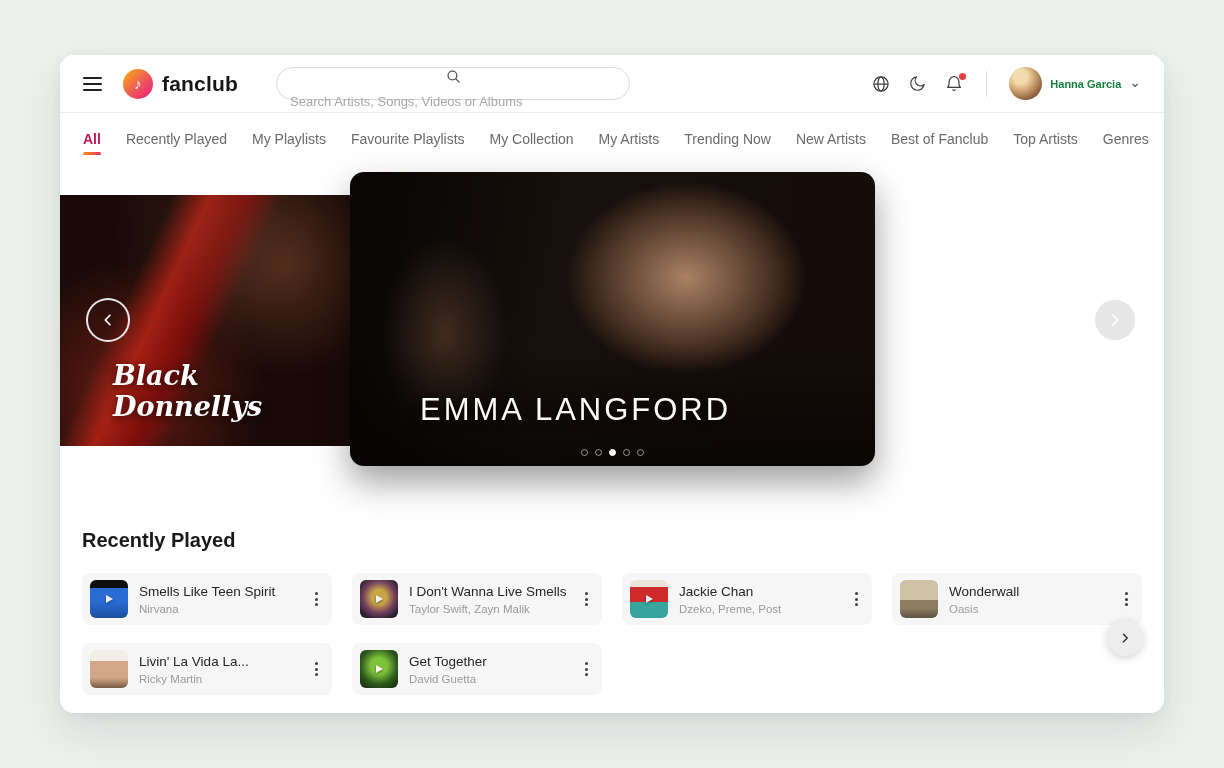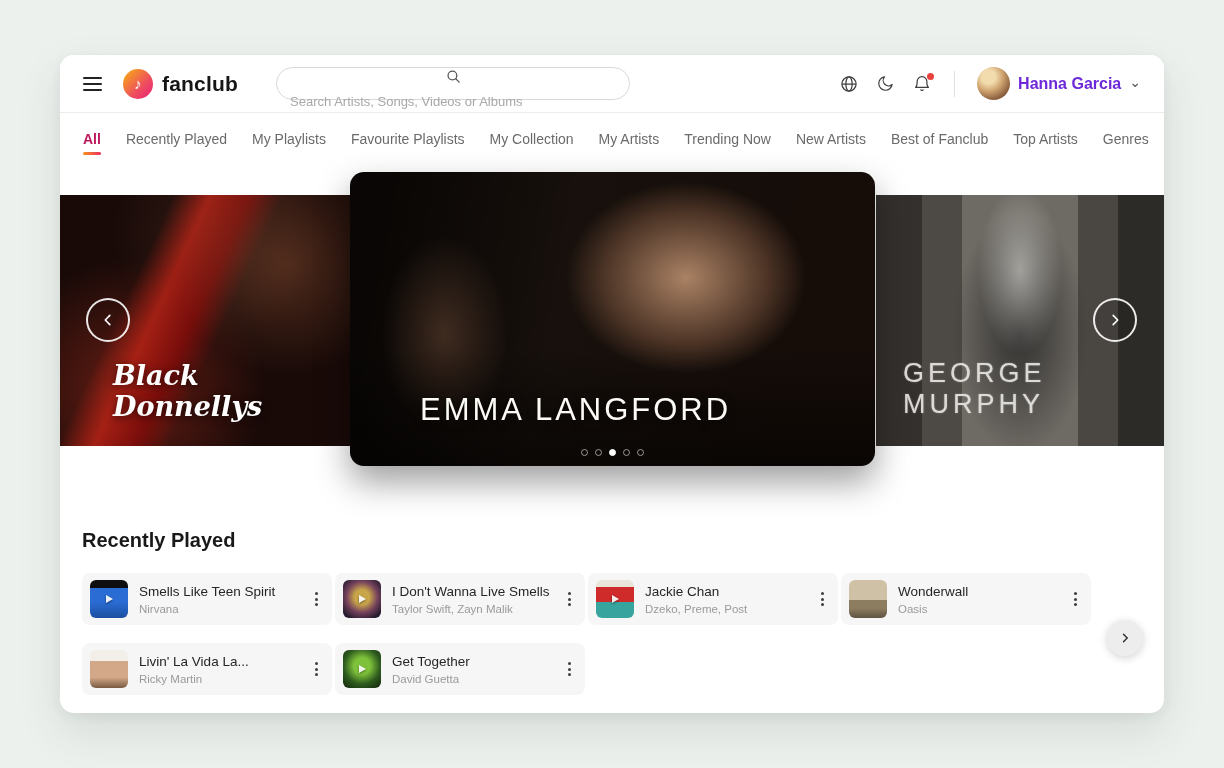--- a/index.html
+++ b/index.html
@@ -34,21 +34,21 @@
   .search input { border:none; outline:none; width:100%; font-size:13px; color:#333; background:transparent; font-family:inherit;}
   .search input::placeholder { color:#a8a8a8; }
   .hdr-right { margin-left:auto; display:flex; align-items:center; gap:17px; }
   .icon-btn { cursor:pointer; display:grid; place-items:center; position:relative; }
   .vdiv { width:1px; height:26px; background:#e0e0e0; margin:0 5px; }
   .avatar {
     width:33px; height:33px; border-radius:50%; flex:none; cursor:pointer;
     background:radial-gradient(circle at 35% 30%, #f2dcae 0 22%, #cfa470 45%, #8f6340 72%, #6a452c);
   }
   .user { display:flex; align-items:center; gap:8px; cursor:pointer; }
-  .user-name { font-size:16px; font-weight:bold; color:#6d28d9; }
+  .user-name { font-size:11px; font-weight:bold; color:#15803d; }
   .chev { font-size:14px; color:#555; line-height:1; margin-top:-4px; }
   
   .tabs {
     height:52px; display:flex; align-items:center; gap:25px; padding:0 23px;
     white-space:nowrap; overflow:hidden;
   }
   .tab { font-size:14px; color:#6a6a6a; cursor:pointer; position:relative; flex:none; }
   .tab.active { color:#be185d; font-weight:bold; }
   .tab.active::after {
     content:""; position:absolute; left:0; right:0; bottom:-8px; height:3px; border-radius:2px;
@@ -106,21 +106,21 @@
     position:absolute; width:44px; height:44px; border-radius:50%;
     border:2px solid rgba(255,255,255,.9); background:rgba(10,10,10,.10);
     display:grid; place-items:center; cursor:pointer; z-index:5;
   }
   .nav-prev { left:26px; top:133px; }
   .nav-next { left:1033px; top:133px; }
   
   .section-title { position:absolute; left:22px; top:474px; font-size:20px; font-weight:bold; color:#191919; }
   .grid {
     position:absolute; left:22px; top:518px;
-    display:grid; grid-template-columns:repeat(4,250px); gap:18px 3px;
+    display:grid; grid-template-columns:repeat(4,250px); gap:18px 20px;
   }
   .song-card {
     width:250px; height:52px; background:#f6f6f7; border-radius:8px;
     display:flex; align-items:center; padding:0 8px; cursor:pointer;
   }
   .thumb { width:38px; height:38px; border-radius:6px; position:relative; flex:none; overflow:hidden; }
   .thumb .play {
     position:absolute; inset:0; display:grid; place-items:center;
   }
   .thumb .play i {
@@ -215,23 +215,20 @@
     <span class="tab">New Artists</span>
     <span class="tab">Best of Fanclub</span>
     <span class="tab">Top Artists</span>
     <span class="tab">Genres</span>
   </div>
 
   <div class="carousel">
     <div class="slide-side slide-left">
       <span class="cap-script">Black Donnellys</span>
     </div>
-    <div class="slide-side slide-right">
-      <span class="cap-dotted">GEORGE MURPHY</span>
-    </div>
     <div class="slide-center">
       <span class="cap-serif">EMMA LANGFORD</span>
       <div class="dots">
         <span class="dot"></span>
         <span class="dot"></span>
         <span class="dot active"></span>
         <span class="dot"></span>
         <span class="dot"></span>
       </div>
     </div>

